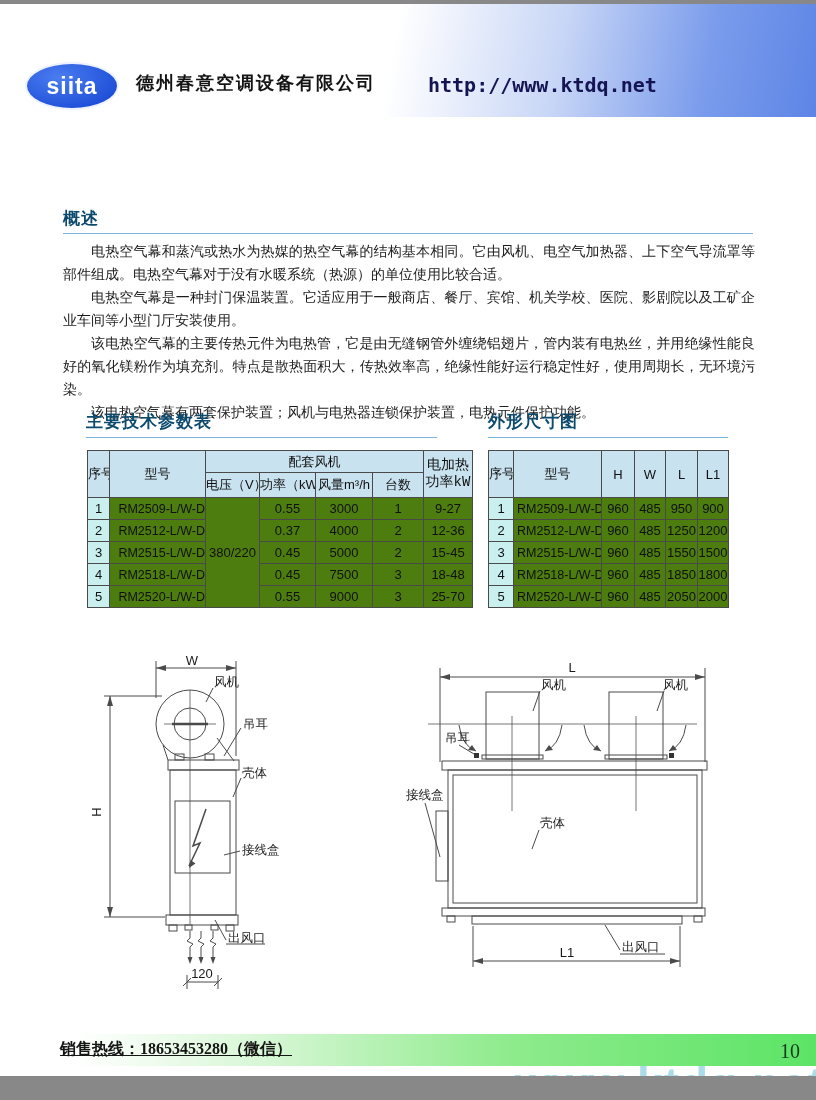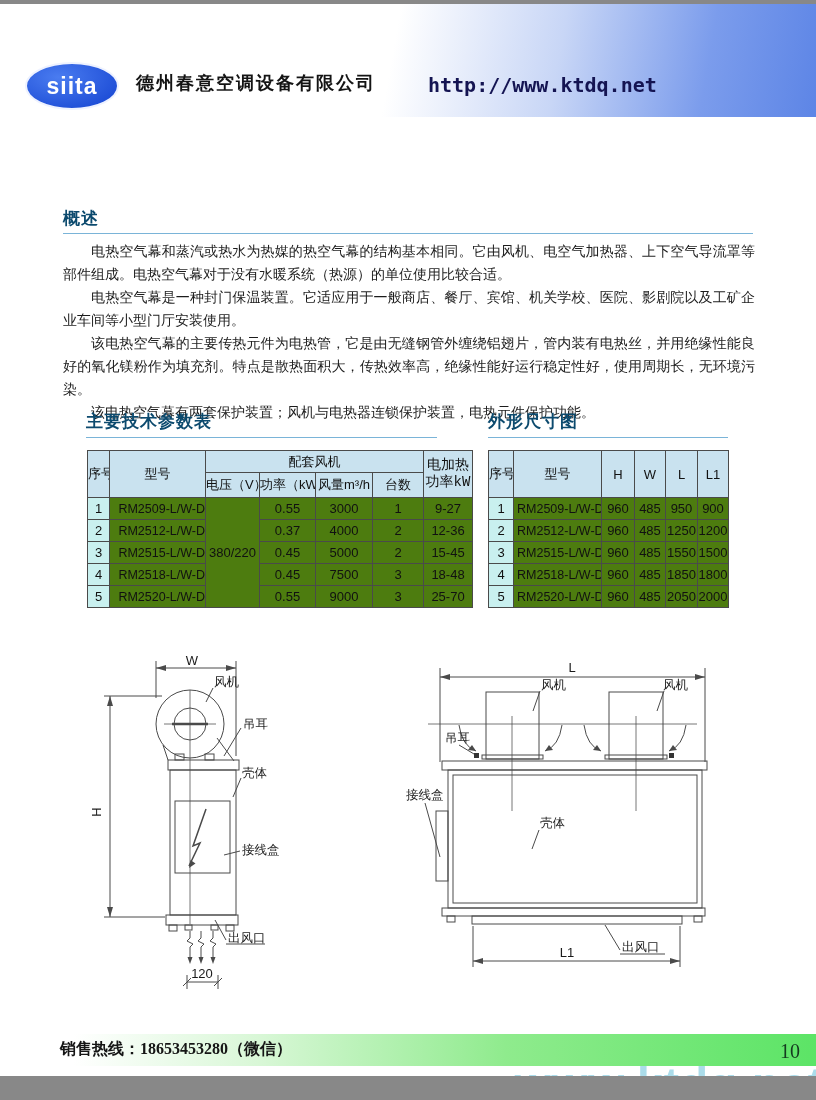--- a/index.html
+++ b/index.html
@@ -46,21 +46,21 @@
 
   
   .diag { position:absolute; }
   .diag text { font-family:"Liberation Sans", sans-serif; font-size:12.5px; fill:#1a1a1a; }
   .diag .dimlbl { font-size:13px; }
 
   
   .footer-band { position:absolute; left:0; top:1030px; width:816px; height:32px;
     background:linear-gradient(to right, #ffffff 0%, #ffffff 9%, #d8f7d6 32%, #8feb8d 62%, #5ce466 100%); }
   .hotline { position:absolute; left:60px; top:5px; font-family:"Liberation Serif", serif;
-    font-size:16px; font-weight:bold; color:#151515; }
+    font-size:16px; font-weight:bold; color:#151515;text-decoration:underline; }
   .page-num { position:absolute; right:16px; top:6px; font-family:"Liberation Serif", serif;
     font-size:20px; color:#153a20; }
   .watermark { position:absolute; right:-8px; top:1053px; font-size:46px; font-weight:bold;
     color:#abdcea; letter-spacing:1px; white-space:nowrap; }
 </style>
 </head>
 <body>
 
 <div class="page">
 

